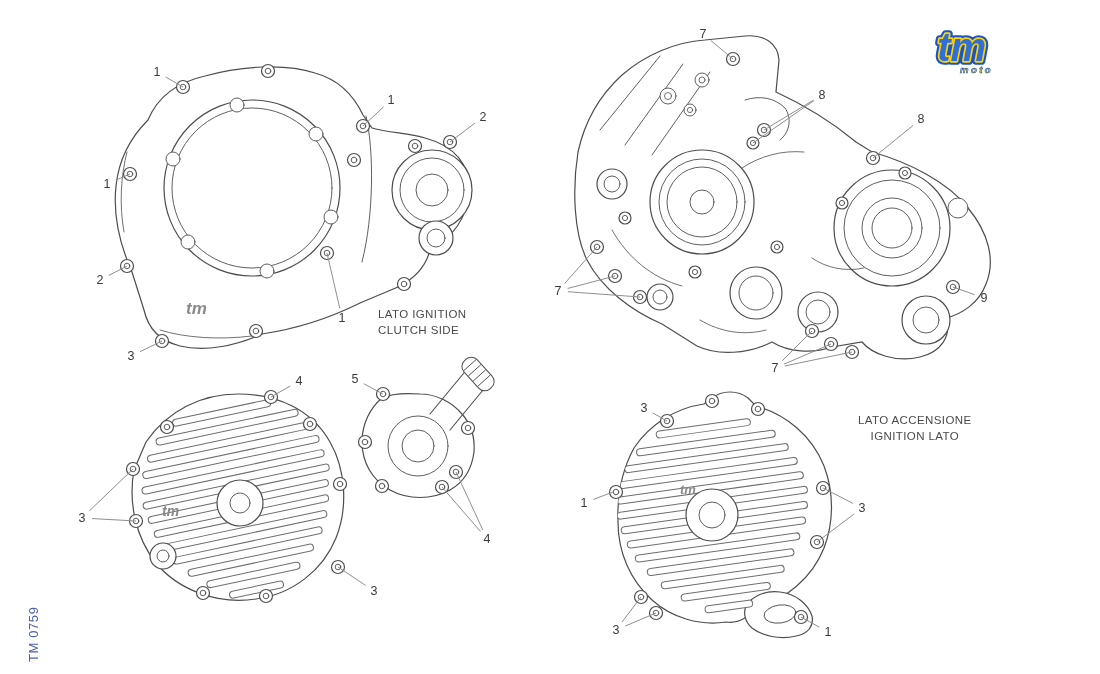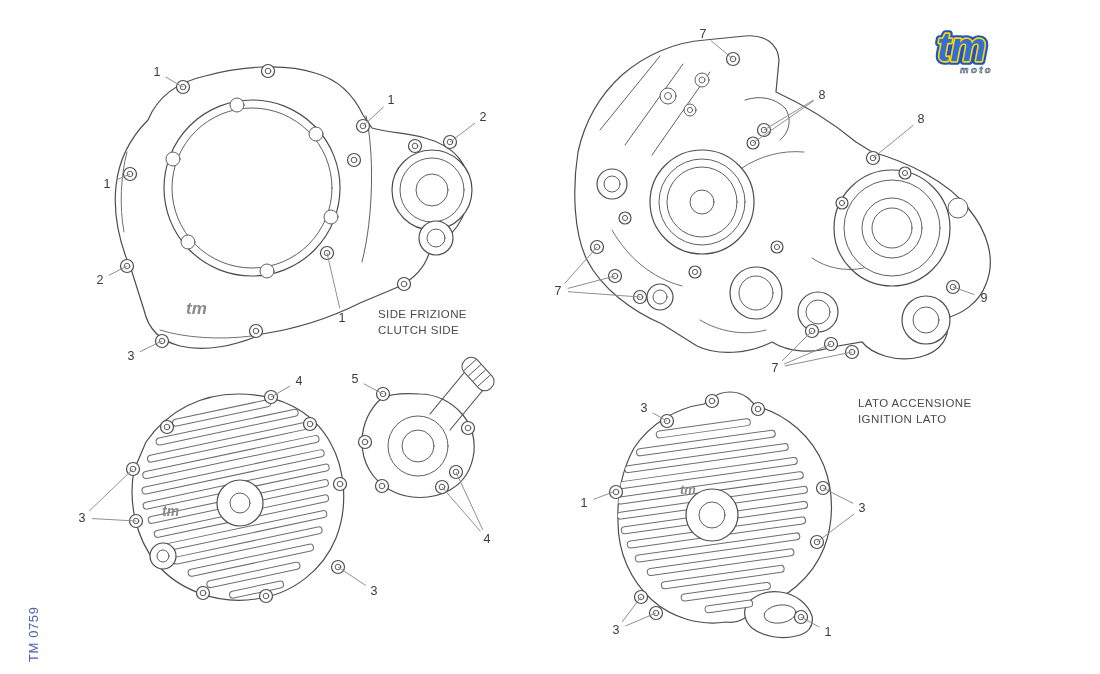--- a/index.html
+++ b/index.html
@@ -315,24 +315,24 @@
       <line x1="819.2584272387846" y1="627.1435706882137" x2="801" y2="617" stroke="#8f8f8f" stroke-width="1"></line>
     </svg>
 
   <svg class="logo-wrap" viewBox="0 0 110 62">
     <text x="18" y="42" font-family="Liberation Sans, sans-serif" font-size="42" font-weight="bold" font-style="italic" fill="none" stroke="#1b54c8" stroke-width="8" stroke-linejoin="round">tm</text>
     <text x="18" y="42" font-family="Liberation Sans, sans-serif" font-size="42" font-weight="bold" font-style="italic" fill="#2f6fd6" stroke="#ffd300" stroke-width="3.5" paint-order="stroke" stroke-linejoin="round">tm</text>
     <text x="42" y="54" font-family="Liberation Sans, sans-serif" font-size="10" font-weight="bold" font-style="italic" fill="#ffd300" stroke="#1b54c8" stroke-width="0.6" letter-spacing="2.5">moto</text>
   </svg>
 
   <div class="section-label" style="left:378px; top:306px;">
-    <div>SIDE FRIZIONE</div>
+    <div>LATO IGNITION</div>
     <div>CLUTCH SIDE</div>
   </div>
-  <div class="section-label" style="left:858px; top:395px;">
+  <div class="section-label" style="left:858px; top:412px;text-align:center;">
     <div>LATO ACCENSIONE</div>
     <div>IGNITION LATO</div>
   </div>
 
   <div class="doc-code">TM 0759</div>
 
 <div class="callout" style="left: 157px; top: 72px;">1</div>
     <div class="callout" style="left: 391px; top: 100px;">1</div>
     <div class="callout" style="left: 483px; top: 117px;">2</div>
     <div class="callout" style="left: 107px; top: 184px;">1</div>

